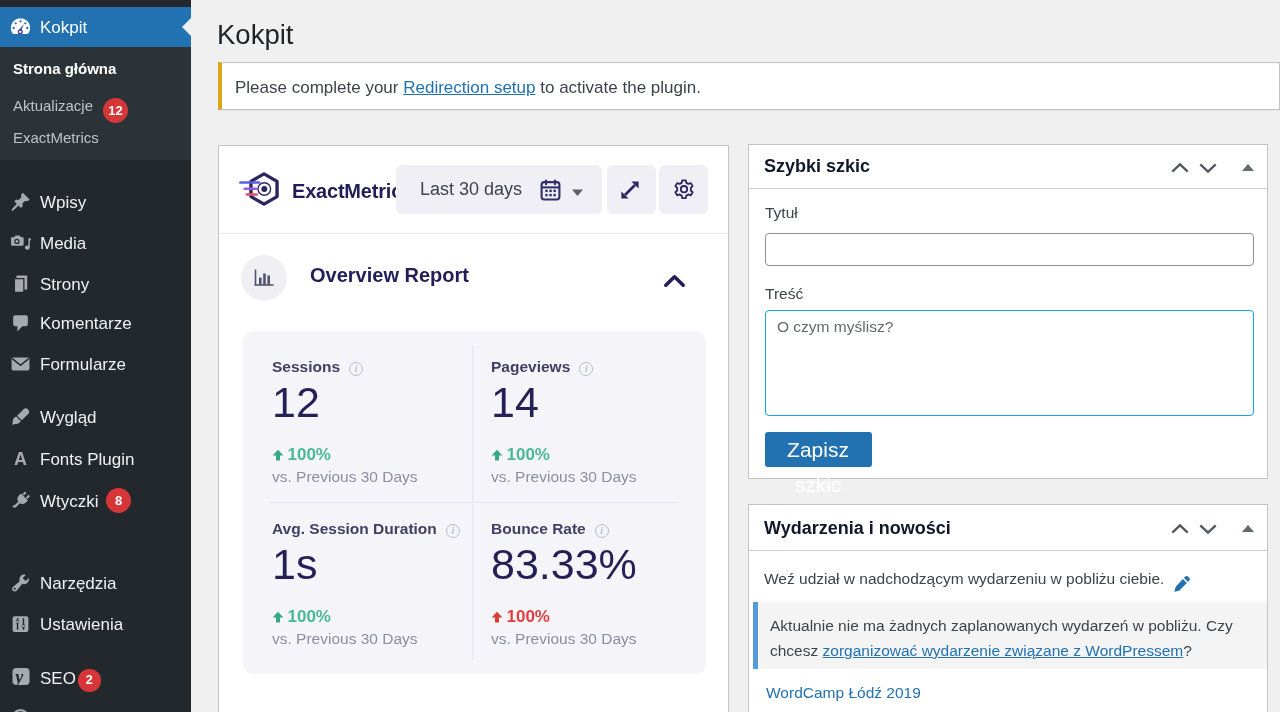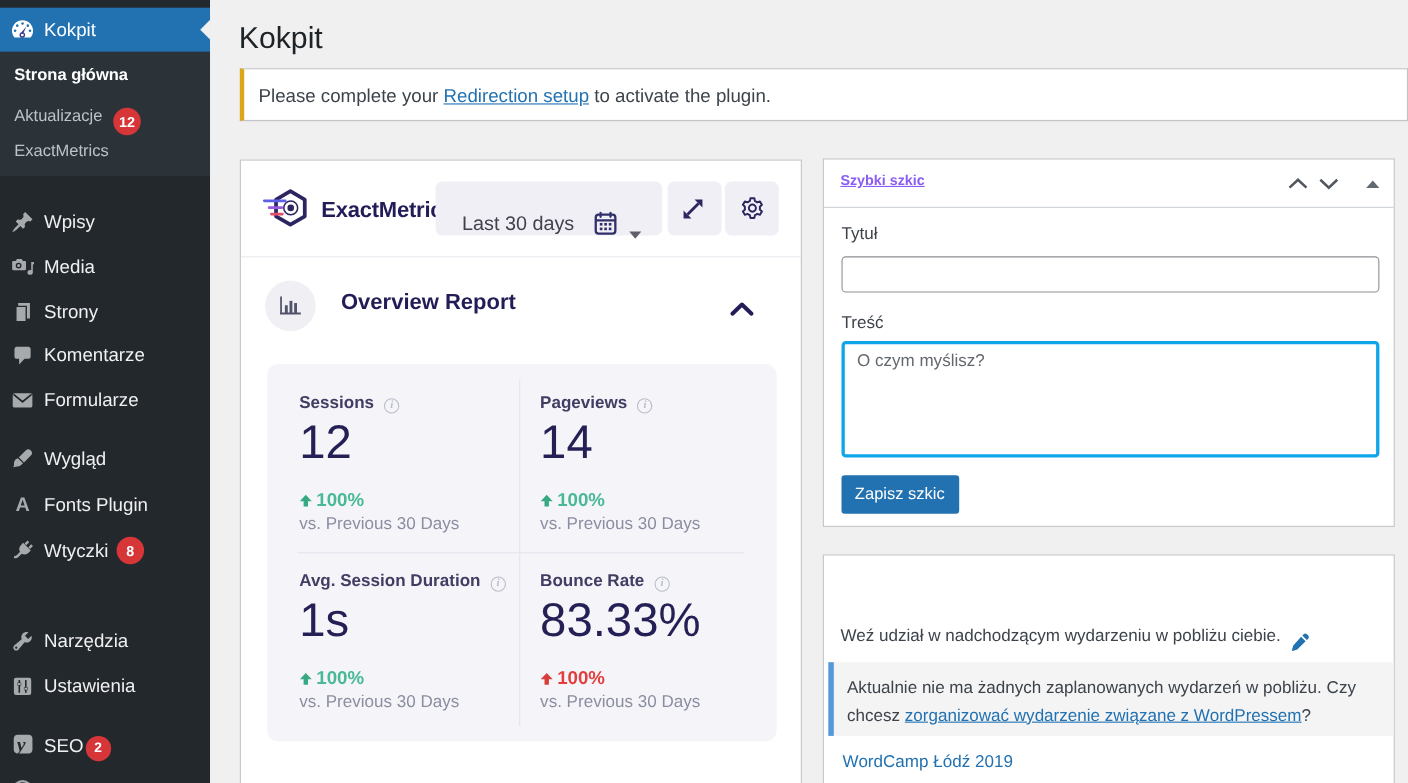--- a/index.html
+++ b/index.html
@@ -19,21 +19,21 @@
 #content { position:absolute; left:191px; top:0; width:1089px; height:712px; background:#f0f0f1; }
 h1 { position:absolute; left:26px; top:18px; font-size:27.5px; font-weight:400; color:#1d2327; line-height:1.2; }
 #notice { position:absolute; left:27px; top:62px; width:1062px; height:48px; background:#fff; border:1px solid #c3c4c7; border-left:4px solid #dba617; box-shadow:0 1px 1px rgba(0,0,0,.04); }
 #notice p { position:absolute; left:13px; top:13.5px; font-size:17px; color:#3c434a; line-height:1.3; }
 #notice a { color:#2271b1; }
 #em { position:absolute; left:27px; top:145px; width:511px; height:600px; background:#fff; border:1px solid #c3c4c7; }
 #em-head { position:absolute; left:0; top:0; width:509px; height:88px; border-bottom:1px solid #e9e9ef; }
 #em-logo { position:absolute; left:19px; top:23.8px; width:42px; height:38px; }
 #em-word { position:absolute; left:73px; top:35px; font-size:20px; font-weight:bold; color:#221c57; white-space:nowrap; line-height:1; letter-spacing:-0.2px; }
 .em-btn { position:absolute; top:19px; height:49px; background:#f0eff5; border-radius:6px; display:flex; align-items:center; }
-#em-date { left:177px; width:206px; font-size:18px; color:#40414d; padding-left:24px;align-items:flex-end; }
+#em-date { left:177px; width:206px; font-size:18px; color:#40414d; padding-left:24px; }
 #em-date .cal { margin-left:18px; height:22px; display:flex; align-items:center; }
 #em-date .car { margin-left:11px; height:7px; display:flex; align-items:center; }
 #em-exp { left:388px; width:49px; justify-content:center; }
 #em-gear { left:440px; width:49px; justify-content:center; }
 #ov-circ { position:absolute; left:22px; top:108.5px; width:46px; height:46px; border-radius:50%; background:#f0f0f4; display:flex; align-items:center; justify-content:center; }
 #ov-title { position:absolute; left:91px; top:118.5px; font-size:20px; font-weight:bold; color:#221c57; line-height:1; }
 #ov-caret { position:absolute; left:444px; top:126.5px; }
 #panel { position:absolute; left:24px; top:185px; width:463px; height:343px; background:#f5f5f9; border-radius:10px; }
 #panel .vline { position:absolute; left:229px; top:14px; width:1px; height:315px; background:#e4e4ed; }
 #panel .hline { position:absolute; left:27px; top:171px; width:407px; height:1px; background:#e4e4ed; }
@@ -47,35 +47,35 @@
 .mup .pc { margin-left:15.5px; }
 .mup.green { color:#48b994; }
 .mup.red { color:#e23e3e; }
 .mvs { top:110.3px; font-size:15.5px; color:#8b8da1; }
 .postbox { position:absolute; left:557px; width:520px; background:#fff; border:1px solid #c3c4c7; }
 #pb1 { top:144px; height:335px; }
 #pb2 { top:504px; height:300px; }
 .pb-head { position:absolute; left:0; top:0; width:518px; border-bottom:1px solid #ccd0d4; }
 #pb1 .pb-head { height:44px; }
 #pb2 .pb-head { height:46px; }
-.pb-title { position:absolute; left:15px; top:12px; font-size:13px; font-weight:600; color:#8b5cf6; line-height:1;text-decoration:underline; }
+.pb-title { position:absolute; left:15px; top:12px; font-size:18px; font-weight:600; color:#0f172a; line-height:1; }
 #pb2 .pb-title { top:14.3px; }
 .chev { position:absolute; }
 .chev.up { left:421px; }
 .chev.dn { left:449px; }
 #pb1 .chev { top:15px; }
 #pb2 .chev { top:16px; }
 .tri { position:absolute; left:493px; width:0; height:0; border-left:6px solid transparent; border-right:6px solid transparent; border-bottom:7.5px solid #606a70; }
 #pb1 .tri { top:19px; }
 #pb2 .tri { top:20px; }
 .label { position:absolute; left:16px; font-size:15.5px; color:#3c434a; line-height:1; }
 #in-title { position:absolute; left:16px; top:88.2px; width:489px; height:33px; border:1px solid #8c8f94; border-radius:4px; background:#fff; }
-#in-body { position:absolute; left:16px; top:165.3px; width:489px; height:105.5px; border:3px solid #0ea5e9; border-radius:4px; background:#fff; }
+#in-body { position:absolute; left:16px; top:165.3px; width:489px; height:105.5px; border:1px solid #0ea5e9; border-radius:4px; background:#fff; }
 #in-body span { position:absolute; left:11px; top:8px; font-size:15.5px; color:#646970; line-height:1; }
-#btn-save { position:absolute; left:15.5px; top:286.7px; width:107px; height:35px; background:#2271b1; border-radius:3px; color:#fff; font-size:15px; text-align:center; line-height:35px; }
+#btn-save { position:absolute; left:15.5px; top:286.7px; width:107px; height:35px; background:#2271b1; border-radius:3px; color:#fff; font-size:21px; text-align:center; line-height:35px; }
 #ev-line { position:absolute; left:15px; top:66.3px; font-size:15.5px; color:#3c434a; white-space:nowrap; line-height:1; }
 #ev-pencil { position:absolute; left:424px; top:70px; }
 #ev-notice { position:absolute; left:4px; top:97.4px; width:514px; height:67px; background:#f4f4f5; border-left:5px solid #549ad8; }
 #ev-notice p { position:absolute; left:12px; top:10.5px; font-size:15.5px; line-height:25px; color:#3c434a; width:468px; }
 #ev-notice a { color:#2271b1; }
 #wc-link { position:absolute; left:17px; top:180.2px; font-size:15.5px; color:#2271b1; text-decoration:none; line-height:1; }
 </style>
 </head>
 <body>
 <div id="menu">
@@ -328,20 +328,30 @@
     </div>
     <span class="label" style="top:59.5px;">Tytuł</span>
     <div id="in-title"></div>
     <span class="label" style="top:141px;">Treść</span>
     <div id="in-body">
         <span>O czym myślisz?</span>
       </div>
     <div id="btn-save">Zapisz szkic</div>
   </div>
   <div class="postbox" id="pb2">
+    <div class="pb-head">
+      <span class="pb-title">Wydarzenia i nowości</span>
+      <span class="chev up"><svg width="20" height="12" viewBox="0 0 20 12">
+            <path d="M2.3 9.6L10 2.4l7.7 7.2" fill="none" stroke="#50575e" stroke-width="2.3"></path>
+          </svg></span>
+      <span class="chev dn"><svg width="20" height="12" viewBox="0 0 20 12">
+            <path d="M2.3 2.4L10 9.6l7.7-7.2" fill="none" stroke="#50575e" stroke-width="2.3"></path>
+          </svg></span>
+      <span class="tri"></span>
+    </div>
     <span id="ev-line">Weź udział w nadchodzącym wydarzeniu w pobliżu ciebie.</span>
     <span id="ev-pencil"><svg width="18" height="18" viewBox="0 0 18 18">
           <path fill="#2271b1" d="M12.2 1.5c.8-.8 2.1-.8 2.9 0l1.2 1.2c.8.8.8 2.1 0 2.9l-1.3 1.3-4.1-4.1zM9.8 3.9l4.1 4.1-7.5 7.5-4.4 1.3-.6-.6 1.3-4.4z"></path>
         </svg></span>
     <div id="ev-notice">
         <p>Aktualnie nie ma żadnych zaplanowanych wydarzeń w pobliżu. Czy chcesz <a href="#none">zorganizować wydarzenie związane z WordPressem</a>?</p>
       </div>
     <a id="wc-link" href="#none">WordCamp Łódź 2019</a>
   </div>
 </div>

